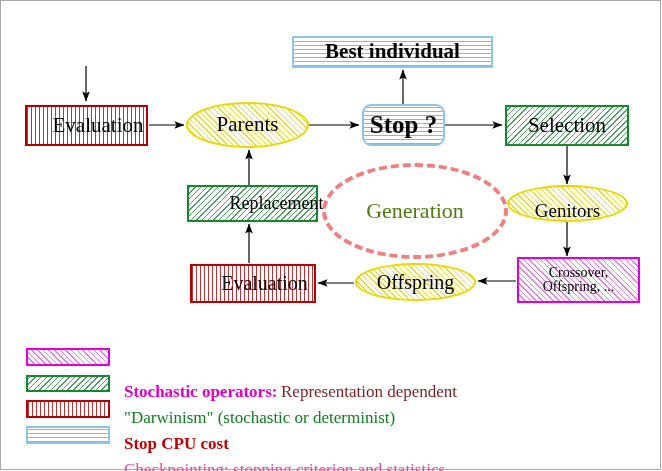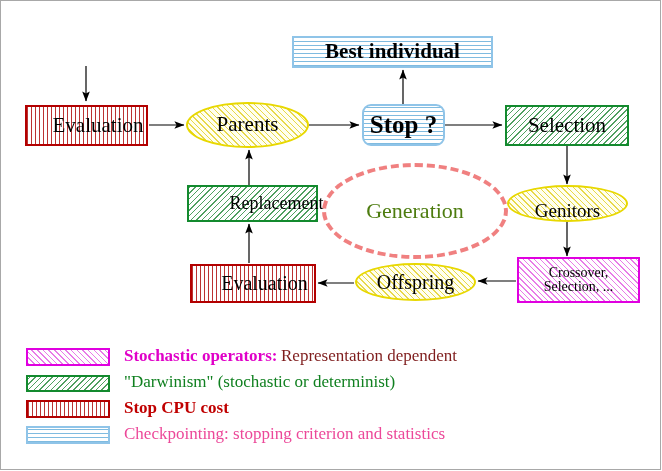--- a/index.html
+++ b/index.html
@@ -79,20 +79,21 @@
   }
 
   
   .legend-swatch{
     position:absolute;
     box-sizing:border-box;
   }
   .legend-text{
     position:absolute;
     white-space:pre;
+    margin-top:36px;
   }
   .lg-magenta{color:#e000c8;}
   .lg-gold{color:#7f1d1d;}
   .lg-green{color:#108020;}
   .lg-red{color:#c00000;}
   .lg-blue{color:#ec4899;}
 </style>
 </head>
 <body>
 
@@ -152,21 +153,21 @@
   <div class="node fill-green" style="left:505px;top:105px;width:124px;height:41px;font-size:21px;">
     <span>Selection</span>
   </div>
 
   <div class="node fill-yellow ellipse" style="left:507px;top:185px;width:121px;height:37px;font-size:19px;align-items:flex-end;">
     <span>Genitors</span>
   </div>
 
   <div class="node fill-magenta" style="left:517px;top:257px;width:123px;height:46px;font-size:14px;">
     <span>Crossover,
-Selection, ...</span>
+Offspring, ...</span>
   </div>
 
   <div class="node fill-yellow ellipse" style="left:355px;top:263px;width:121px;height:38px;font-size:20px;">
     <span>Offspring</span>
   </div>
 
   <div class="node fill-red" style="left:190px;top:264px;width:126px;height:39px;font-size:20px;">
     <span>Evaluation</span>
   </div>
 

